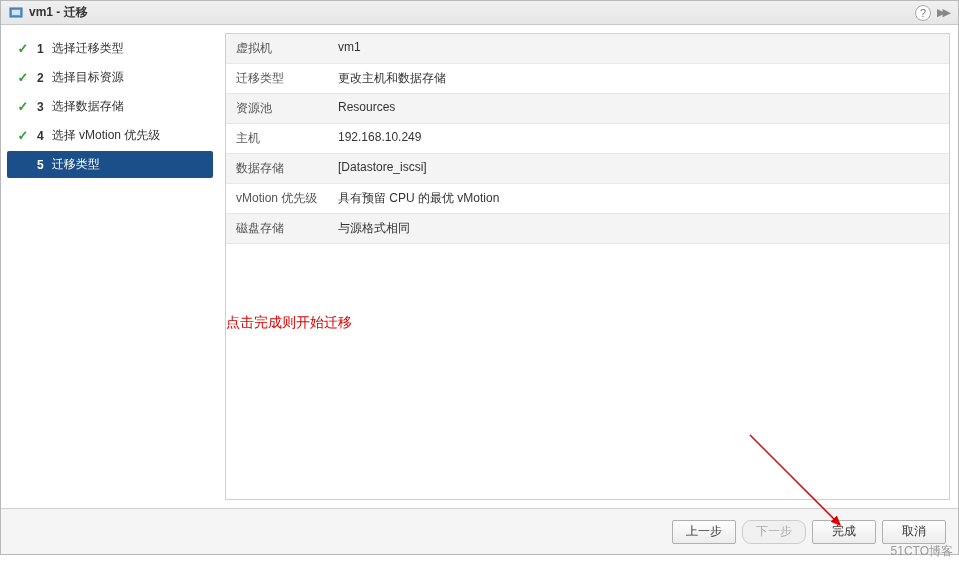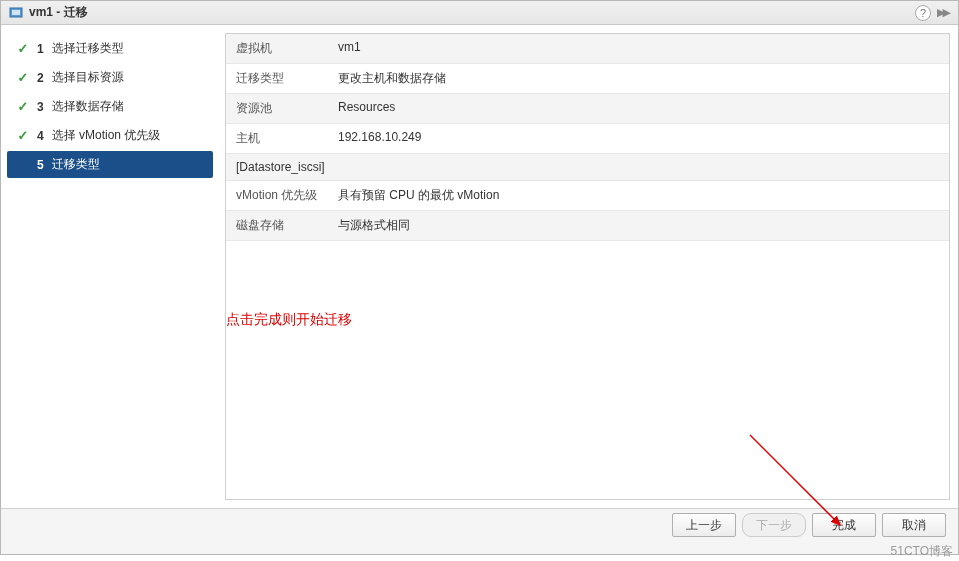--- a/index.html
+++ b/index.html
@@ -75,21 +75,21 @@
       flex:1;padding:6px 10px;color:#333;
     }
     .annotation {
       color:#d00;font-size:14px;text-align:left;margin-top:70px;
     }
     .arrow-svg {
       position:absolute;left:745px;top:430px;pointer-events:none;
     }
     .footer {
       height:46px;border-top:1px solid #d0d0d0;background:#f5f5f5;
-      display:flex;align-items:flex-start;justify-content:flex-end;padding:4px 12px;gap:6px;
+      display:flex;align-items:center;justify-content:flex-end;padding:16px 12px;gap:6px;
     }
     .btn {
       min-width:64px;height:24px;border:1px solid #b0b0b0;background:linear-gradient(#fefefe,#ececec);
       color:#333;font-size:12px;border-radius:2px;cursor:pointer;padding:0 12px;
     }
     .btn:disabled { color:#aaa;background:#f0f0f0;cursor:default;border-color:#ccc;border-radius:9px; }
     .watermark {
       position:absolute;right:6px;bottom:1px;color:#9a9a9a;font-size:12px;
       pointer-events:none;
     }
@@ -151,20 +151,21 @@
       </div>
       <div class="kv">
         <div class="klabel">资源池</div>
         <div class="kval">Resources</div>
       </div>
       <div class="kv">
         <div class="klabel">主机</div>
         <div class="kval">192.168.10.249</div>
       </div>
       <div class="kv">
+        <div class="klabel">数据存储</div>
         <div class="kval">[Datastore_iscsi]</div>
       </div>
       <div class="kv">
         <div class="klabel">vMotion 优先级</div>
         <div class="kval">具有预留 CPU 的最优 vMotion</div>
       </div>
       <div class="kv">
         <div class="klabel">磁盘存储</div>
         <div class="kval">与源格式相同</div>
       </div>

